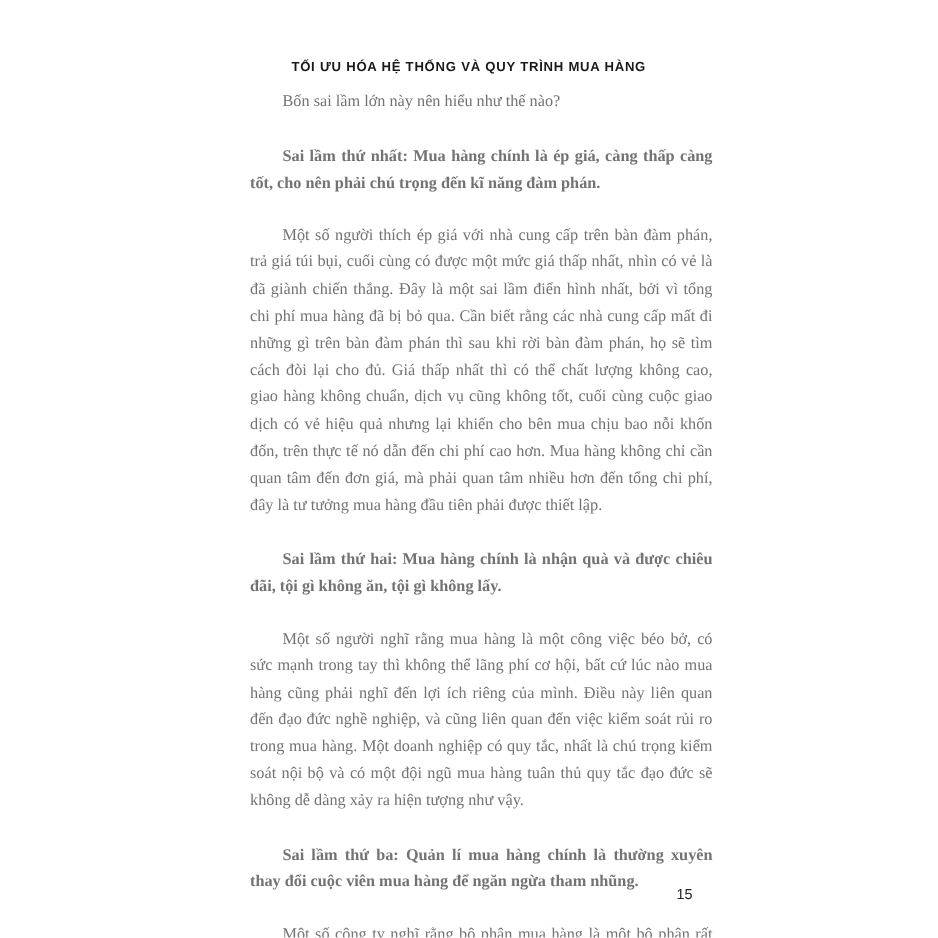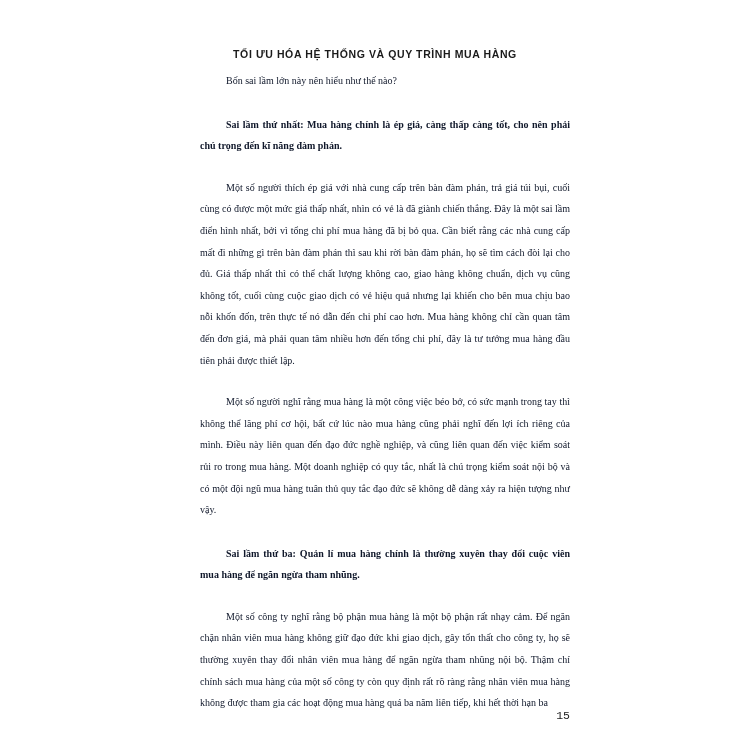--- a/index.html
+++ b/index.html
@@ -34,55 +34,56 @@
     color: #1a1a1a;
   }
   .content {
     position: absolute;
     top: 70px;
     left: 200px;
     width: 370px;
   }
   p {
     margin: 0;
-    font-size: 10px;
+    font-size: 13px;
     line-height: 21.6px;
     text-align: justify;
     text-indent: 26px;
-    color: #0f172a;
+    color: #737373;
   }
   p.bold {
     font-weight: bold;
   }
   p + p {
     margin-top: 20px;
   }
   p.gap {
     margin-top: 22px;
   }
   .pagenum {
     position: absolute;
     bottom: 28px;
-    right: 180px;
-    font-family: Liberation Mono, monospace;
+    right: 196px;
+    font-family: Liberation Sans, sans-serif;
     font-size: 11.5px;
     color: #222;
   }
 </style>
 </head>
 <body>
 
 <div class="page">
 
   <div class="header">TỐI ƯU HÓA HỆ THỐNG VÀ QUY TRÌNH MUA HÀNG</div>
 
   <div class="content">
     <p>Bốn sai lầm lớn này nên hiểu như thế nào?</p>
     <p class="bold gap">Sai lầm thứ nhất: Mua hàng chính là ép giá, càng thấp càng tốt, cho nên phải chú trọng đến kĩ năng đàm phán.</p>
     <p>Một số người thích ép giá với nhà cung cấp trên bàn đàm phán, trả giá túi bụi, cuối cùng có được một mức giá thấp nhất, nhìn có vẻ là đã giành chiến thắng. Đây là một sai lầm điển hình nhất, bởi vì tổng chi phí mua hàng đã bị bỏ qua. Cần biết rằng các nhà cung cấp mất đi những gì trên bàn đàm phán thì sau khi rời bàn đàm phán, họ sẽ tìm cách đòi lại cho đủ. Giá thấp nhất thì có thể chất lượng không cao, giao hàng không chuẩn, dịch vụ cũng không tốt, cuối cùng cuộc giao dịch có vẻ hiệu quả nhưng lại khiến cho bên mua chịu bao nỗi khốn đốn, trên thực tế nó dẫn đến chi phí cao hơn. Mua hàng không chỉ cần quan tâm đến đơn giá, mà phải quan tâm nhiều hơn đến tổng chi phí, đây là tư tưởng mua hàng đầu tiên phải được thiết lập.</p>
+    <p class="bold gap"> Sai lầm thứ hai: Mua hàng chính là nhận quà và được chiêu đãi, tội gì không ăn, tội gì không lấy.</p>
     <p>Một số người nghĩ rằng mua hàng là một công việc béo bở, có sức mạnh trong tay thì không thể lãng phí cơ hội, bất cứ lúc nào mua hàng cũng phải nghĩ đến lợi ích riêng của mình. Điều này liên quan đến đạo đức nghề nghiệp, và cũng liên quan đến việc kiểm soát rủi ro trong mua hàng. Một doanh nghiệp có quy tắc, nhất là chú trọng kiểm soát nội bộ và có một đội ngũ mua hàng tuân thủ quy tắc đạo đức sẽ không dễ dàng xảy ra hiện tượng như vậy.</p>
     <p class="bold gap">Sai lầm thứ ba: Quản lí mua hàng chính là thường xuyên thay đổi cuộc viên mua hàng để ngăn ngừa tham nhũng.</p>
     <p>Một số công ty nghĩ rằng bộ phận mua hàng là một bộ phận rất nhạy cảm. Để ngăn chặn nhân viên mua hàng không giữ đạo đức khi giao dịch, gây tổn thất cho công ty, họ sẽ thường xuyên thay đổi nhân viên mua hàng để ngăn ngừa tham nhũng nội bộ. Thậm chí chính sách mua hàng của một số công ty còn quy định rất rõ ràng rằng nhân viên mua hàng không được tham gia các hoạt động mua hàng quá ba năm liên tiếp, khi hết thời hạn ba</p>
   </div>
 
   <div class="pagenum">15</div>
 
 </div>
 
 </body></html>

